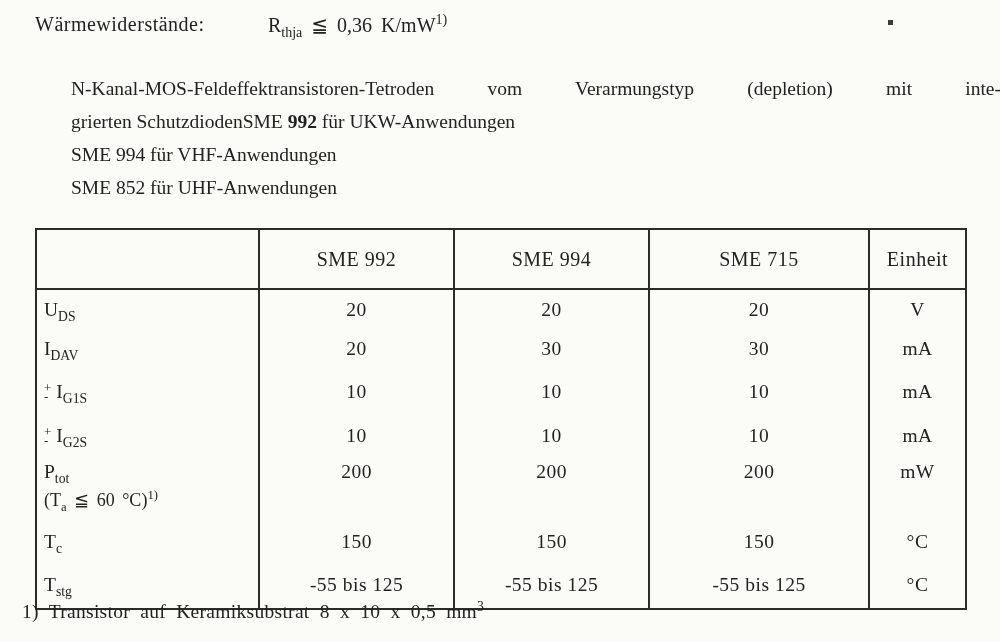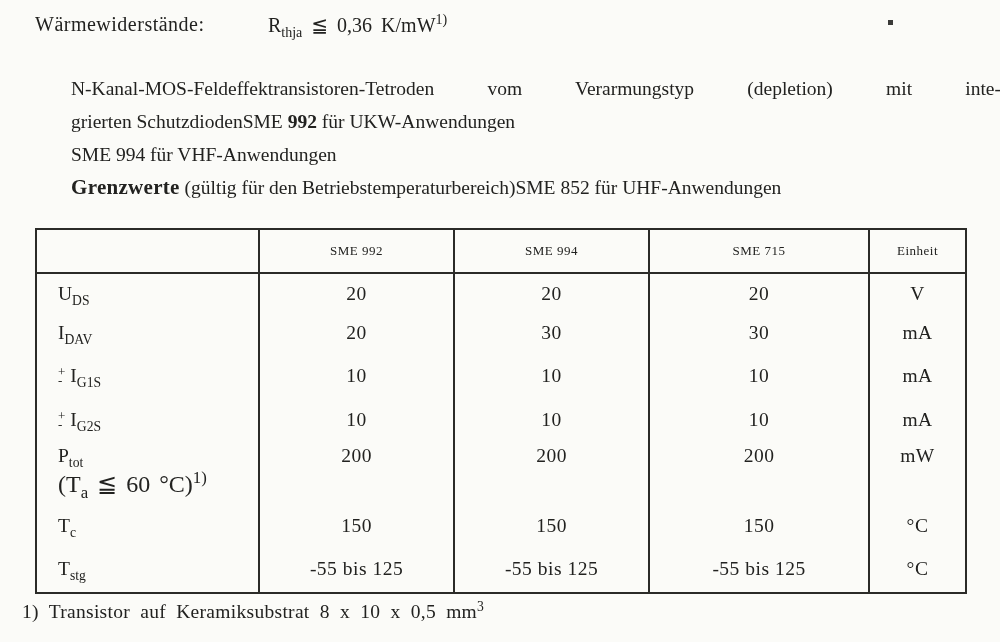--- a/index.html
+++ b/index.html
@@ -32,41 +32,41 @@
   .grenz { font-size:21px; font-weight:bold; letter-spacing:0.3px; }
   .grenz-rest { font-size:19.5px; font-weight:normal; }
 
   
   .limits { position:absolute; left:35px; top:228px; }
   table { border-collapse:collapse; table-layout:fixed; width:930px; background:transparent; }
   table, th, td { border:0; }
   table { border:2px solid #2b2b28; }
   col.c1{width:223px} col.c2{width:195px} col.c3{width:195px} col.c4{width:220px} col.c5{width:97px}
   thead th {
-    height:44px; font-weight:normal; font-size:13px; letter-spacing:0.5px;
+    height:60px; font-weight:normal; font-size:20px; letter-spacing:0.5px;
     border-bottom:2px solid #2b2b28; text-align:center; vertical-align:middle;
   }
   thead th + th { border-left:2px solid #2b2b28; }
   tbody td { vertical-align:middle; font-size:19.5px; }
   tbody td + td { border-left:2px solid #2b2b28; }
   tbody td.val { text-align:center; letter-spacing:0.5px;margin-top:16px; }
-  tbody td.lbl { padding-left:21px; white-space:nowrap; }
+  tbody td.lbl { padding-left:7px; white-space:nowrap; }
   tbody tr:nth-child(1){height:40px}
   tbody tr:nth-child(2){height:40px}
   tbody tr:nth-child(3){height:46px}
   tbody tr:nth-child(4){height:42px}
   tbody tr:nth-child(5){height:65px}
   tbody tr:nth-child(5) td{vertical-align:top; line-height:30px;}
   tbody tr:nth-child(6){height:40px}
   tbody tr:nth-child(7){height:47px}
   .pm {
     display:inline-flex; flex-direction:column; font-size:13px; line-height:9px;
     vertical-align:middle; margin-right:5px; position:relative; top:-2px;
   }
-  .extra { font-size:24px; line-height:26px; word-spacing:3px; }
+  .extra { font-size:18px; line-height:26px; word-spacing:3px; }
 
   
   .footnote { position:absolute; left:22px; top:601px; font-size:19.5px; word-spacing:5px; letter-spacing:0.3px; }
 </style>
 </head>
 <body>
 
 <div class="topline">
   <span class="lbl">Wärmewiderstände:</span>
   <span class="formula"><span>R</span><sub>thja</sub><span> ≦ 0,36 K/mW</span><sup>1)</sup></span>
@@ -75,21 +75,20 @@
 <div class="speck"></div>
 
 <div class="intro">
   <div class="ln ln-just">N-Kanal-MOS-Feldeffektransistoren-Tetroden vom Verarmungstyp (depletion) mit inte-</div>
   <div class="ln ln-flex">
     <span>grierten Schutzdioden</span>
     <span><span>SME </span><span class="bold">992</span><span> für UKW-Anwendungen</span></span>
   </div>
   <div class="ln ln-right">SME 994 für VHF-Anwendungen</div>
   <div class="ln ln-flex">
-    <span><span class="grenz">Grenzwerte</span><span class="grenz-rest"> (gültig für den Betriebstemperaturbereich)</span></span>
     <span>SME 852 für UHF-Anwendungen</span>
   </div>
 </div>
 
 <div class="limits">
   <table>
     <colgroup>
         <col class="c1">
         <col class="c2">
         <col class="c3">

